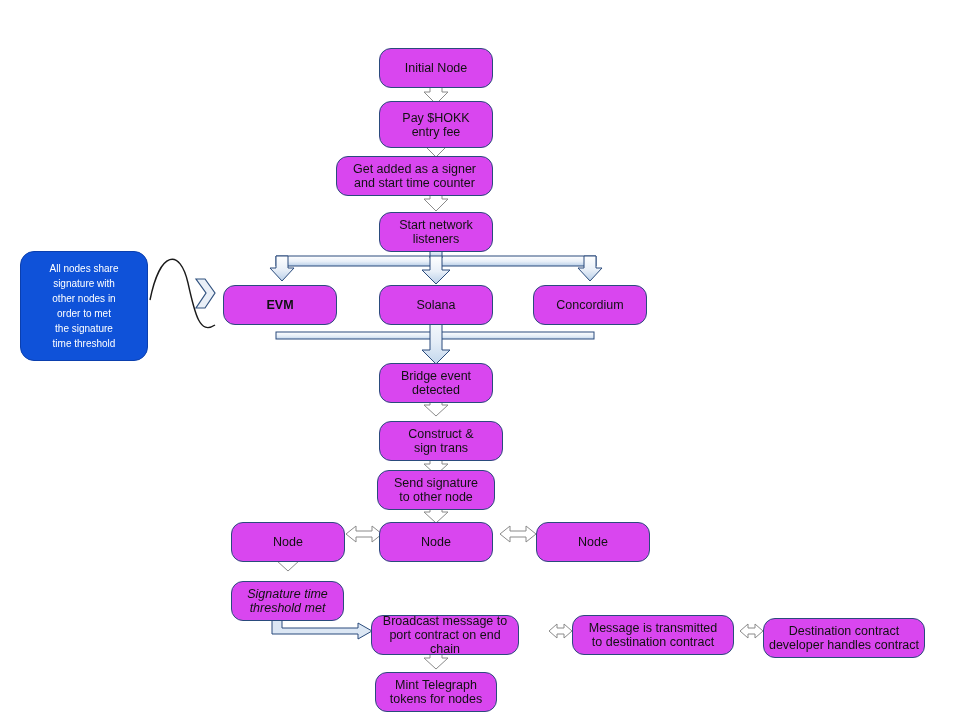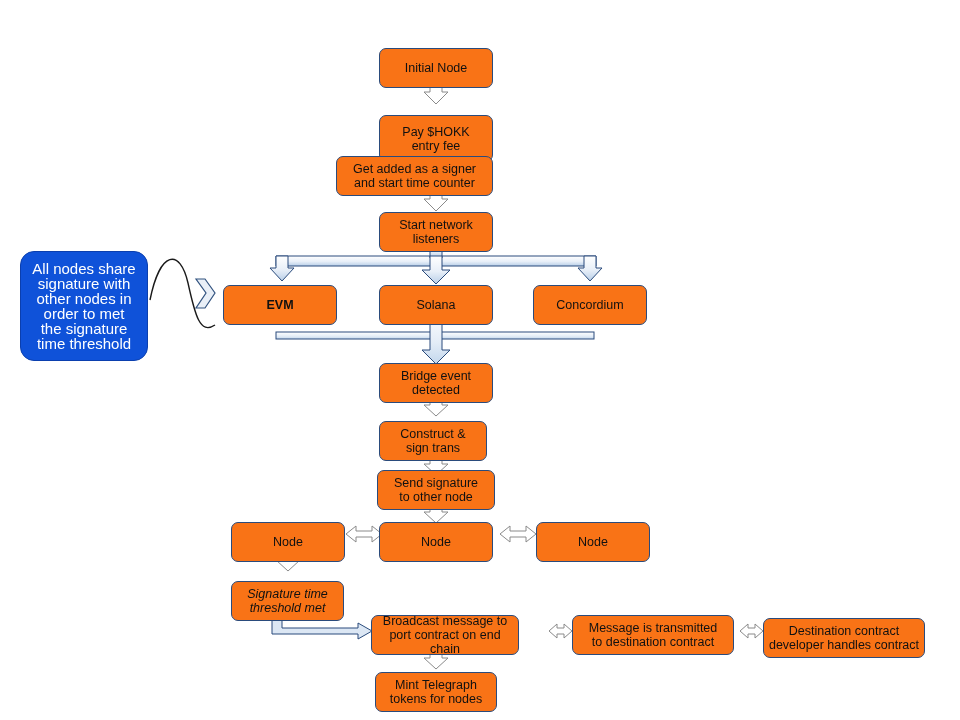--- a/index.html
+++ b/index.html
@@ -16,41 +16,41 @@
   }
   #canvas {
     position: relative;
     width: 960px;
     height: 720px;
     background: #ffffff;
   }
   .node {
     position: absolute;
     box-sizing: border-box;
-    background: #f97316;
+    background: #d946ef;
     border: 1px solid #2a4b7c;
-    border-radius: 7px;
+    border-radius: 12px;
     color: #111111;
     font-size: 12.5px;
     line-height: 14px;
     text-align: center;
     display: flex;
     align-items: center;
     justify-content: center;
     padding: 19px 4px;
     white-space: pre-line;
   }
   .callout {
     position: absolute;
     box-sizing: border-box;
     background: #0f52d9;
     border: 1px solid #0b3fae;
     border-radius: 14px;
     color: #ffffff;
-    font-size: 15px;
+    font-size: 10px;
     line-height: 15px;
     text-align: center;
     display: flex;
     align-items: center;
     justify-content: center;
     padding: 4px 6px;
     white-space: pre-line;
   }
   .svg-layer {
     position: absolute;
@@ -153,39 +153,39 @@
 
   <div class="callout" style="left:20px; top:251px; width:128px; height:110px;">All nodes share
 signature with
 other nodes in
 order to met
 the signature
 time threshold</div>
 
   <div class="node" style="left:379px; top:48px; width:114px; height:33px;">Initial Node</div>
 
-  <div class="node" style="left:379px; top:115px; width:114px; height:47px;">Pay $HOKK
+  <div class="node" style="left:379px; top:101px; width:114px; height:47px;">Pay $HOKK
 entry fee</div>
 
   <div class="node" style="left:336px; top:156px; width:157px; height:32px;">Get added as a signer
 and start time counter</div>
 
   <div class="node" style="left:379px; top:212px; width:114px; height:32px;">Start network
 listeners</div>
 
   <div class="node" style="left:223px; top:285px; width:114px; height:20px;font-weight:bold;">EVM</div>
 
   <div class="node" style="left:379px; top:285px; width:114px; height:24px;text-align:center;">Solana</div>
 
   <div class="node" style="left:533px; top:285px; width:114px; height:20px;text-align:center;">Concordium</div>
 
   <div class="node" style="left:379px; top:363px; width:114px; height:33px;">Bridge event
 detected</div>
 
-  <div class="node" style="left:379px; top:421px; width:108px; height:34px;">Construct &amp;
+  <div class="node" style="left:379px; top:421px; width:124px; height:34px;">Construct &amp;
 sign trans</div>
 
   <div class="node" style="left:377px; top:470px; width:118px; height:33px;">Send signature
 to other node</div>
 
   <div class="node" style="left:231px; top:522px; width:114px; height:24px;">Node</div>
 
   <div class="node" style="left:379px; top:522px; width:114px; height:24px;">Node</div>
 
   <div class="node" style="left:536px; top:522px; width:114px; height:24px;">Node</div>

